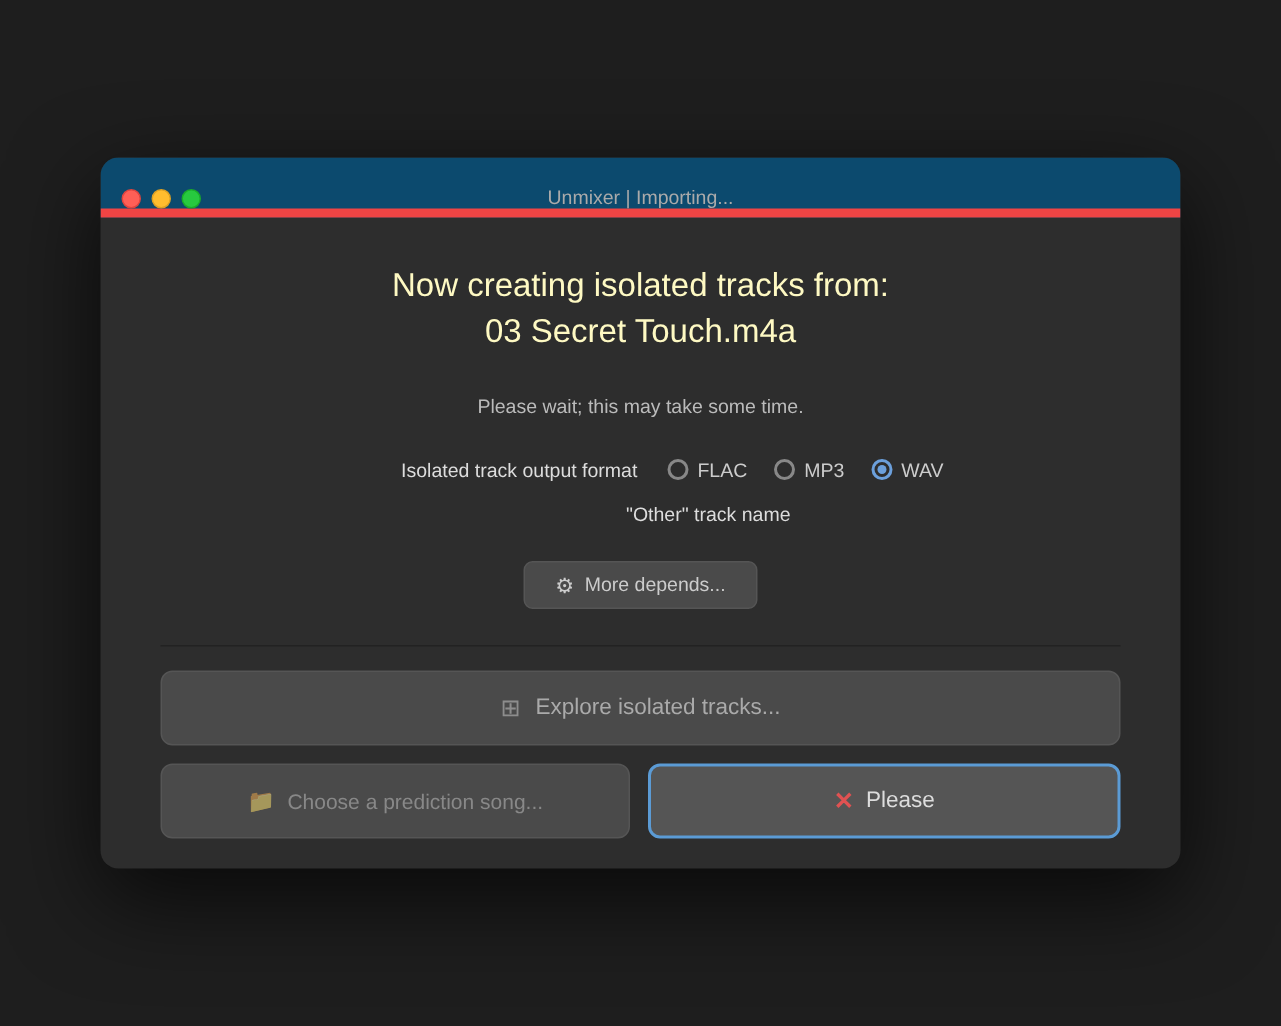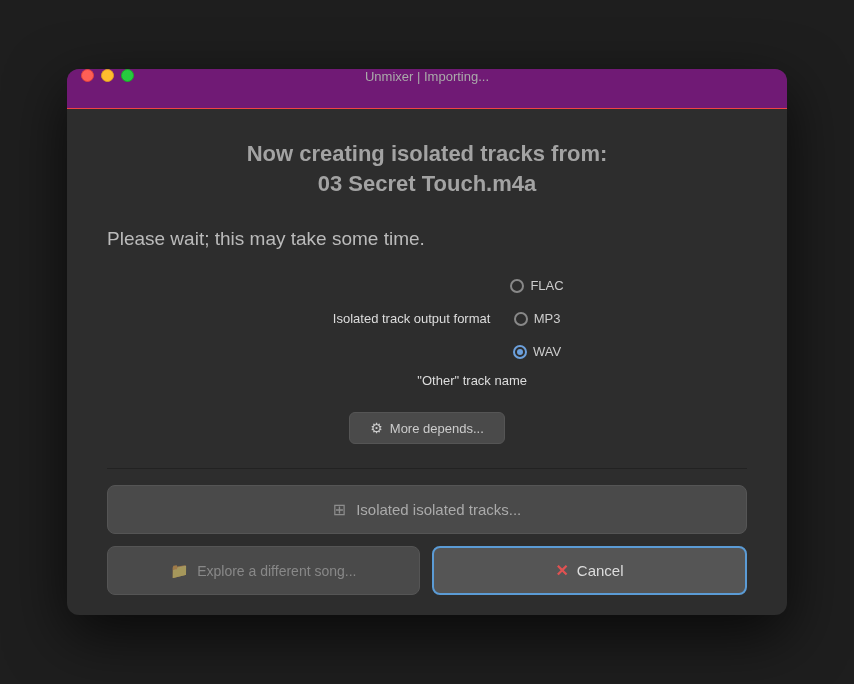--- a/index.html
+++ b/index.html
@@ -16,27 +16,27 @@
 
     .window {
       width: 720px;
       background: #2d2d2d;
       border-radius: 12px;
       overflow: hidden;
       box-shadow: 0 20px 60px rgba(0,0,0,0.7);
     }
 
     .titlebar {
-      background: #701a75;
+      background: #0c4a6e;
       height: 40px;
       display: flex;
-      align-items: flex-start;
+      align-items: flex-end;
       justify-content: center;
       position: relative;
-      border-bottom: 1px solid #ef4444;
+      border-bottom: 6px solid #ef4444;
     }
 
     .traffic-lights {
       position: absolute;
       left: 14px;
       display: flex;
       gap: 7px;
       align-items: center;
     }
 
@@ -56,30 +56,31 @@
       font-size: 13px;
       font-weight: 500;
     }
 
     .content {
       padding: 30px 40px 20px;
     }
 
     .main-heading {
       text-align: center;
-      color: #a3a3a3;
+      color: #fef9c3;
       font-size: 22px;
-      font-weight: 700;
+      font-weight: 400;
       line-height: 1.4;
       margin-bottom: 24px;
     }
 
     .subtitle {
+      text-align: center;
       color: #bbb;
-      font-size: 19px;
+      font-size: 13px;
       line-height: 1.6;
       margin-bottom: 24px;
     }
 
     .settings-section {
       display: flex;
       flex-direction: column;
       gap: 14px;
       align-items: center;
       margin-bottom: 24px;
@@ -96,21 +97,20 @@
       font-size: 13px;
       font-weight: 400;
       text-align: right;
       min-width: 200px;
     }
 
     .radio-group {
       display: flex;
       gap: 18px;
       align-items: center;
-      flex-direction: column;
     }
 
     .radio-option {
       display: flex;
       align-items: center;
       gap: 6px;
       cursor: pointer;
     }
 
     .radio-circle {
@@ -288,28 +288,28 @@
       <button class="more-settings-btn">
         <span class="gear-icon">⚙</span>
         <span>More depends...</span>
       </button>
     </div>
 
     <div class="divider"></div>
 
     <button class="explore-btn">
       <span class="grid-icon">⊞</span>
-      <span>Isolated isolated tracks...</span>
+      <span>Explore isolated tracks...</span>
     </button>
 
     <div class="bottom-buttons">
       <button class="choose-btn">
         <span class="folder-icon">📁</span>
-        <span>Explore a different song...</span>
+        <span>Choose a prediction song...</span>
       </button>
       <button class="cancel-btn">
         <span class="x-icon">✕</span>
-        <span>Cancel</span>
+        <span>Please</span>
       </button>
     </div>
 
   </div>
 </div>
 
 </body></html>

